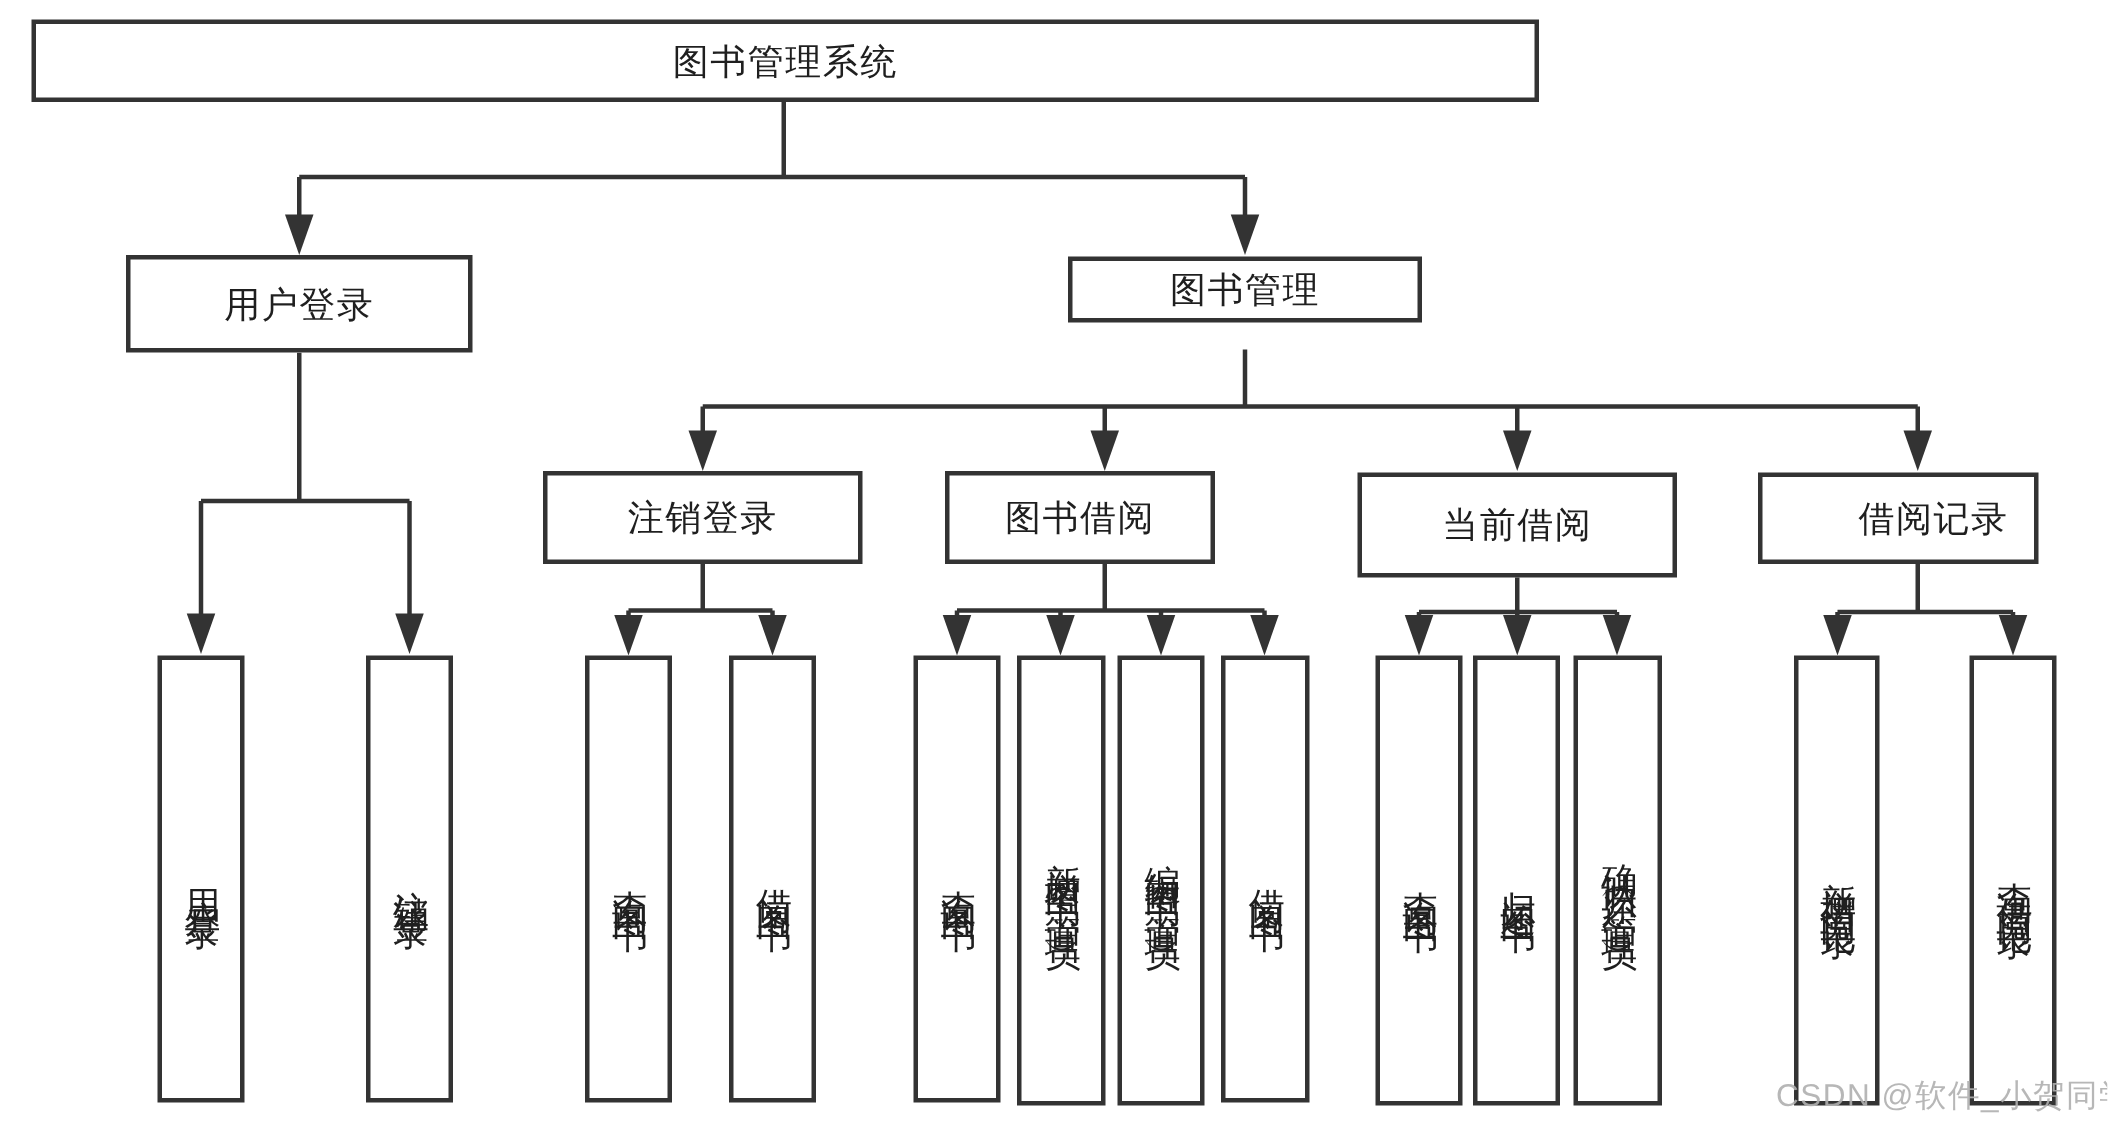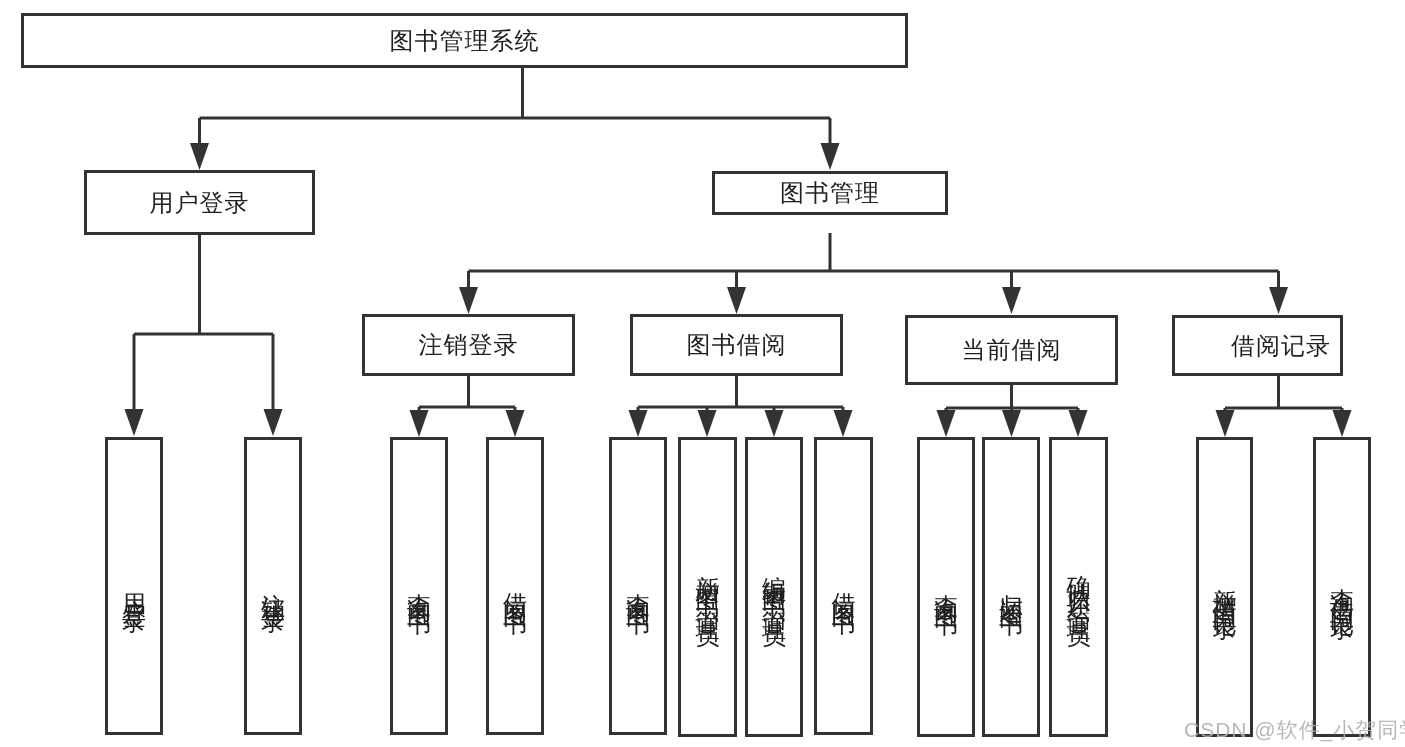--- a/index.html
+++ b/index.html
@@ -116,29 +116,29 @@
 
       <polygon points="936.5,410 955.5,410 946,437"></polygon>
       <polygon points="1002,410 1021,410 1011.5,437"></polygon>
       <polygon points="1068.5,410 1087.5,410 1078,437"></polygon>
 
       <polygon points="1215.5,410 1234.5,410 1225,437"></polygon>
       <polygon points="1332.5,410 1351.5,410 1342,437"></polygon>
     </g>
   </svg>
 
-  <div class="box" style="left:21px;top:13px;width:887px;height:55px;">图书管理系统</div>
+  <div class="box" style="left:21px;top:13px;width:1005px;height:55px;">图书管理系统</div>
 
   <div class="box" style="left:84px;top:170px;width:231px;height:65px;">用户登录</div>
   <div class="box" style="left:712px;top:171px;width:236px;height:44px;">图书管理</div>
 
   <div class="box" style="left:362px;top:314px;width:213px;height:62px;">注销登录</div>
-  <div class="box" style="left:630px;top:314px;width:213px;height:62px;text-align:center;">图书借阅</div>
+  <div class="box" style="left:630px;top:314px;width:180px;height:62px;text-align:center;">图书借阅</div>
   <div class="box" style="left:905px;top:315px;width:213px;height:70px;">当前借阅</div>
-  <div class="box" style="left:1172px;top:315px;width:171px;height:61px;padding-left:47px;">借阅记录</div>
+  <div class="box" style="left:1172px;top:315px;width:187px;height:61px;padding-left:47px;">借阅记录</div>
 
   <div class="vbox" style="left:105px;top:437px;width:58px;height:298px;">用户登录</div>
   <div class="vbox" style="left:244px;top:437px;width:58px;height:298px;">注销登录</div>
 
   <div class="vbox" style="left:390px;top:437px;width:58px;height:298px;">查询图书</div>
   <div class="vbox" style="left:486px;top:437px;width:58px;height:298px;">借阅图书</div>
 
   <div class="vbox" style="left:609px;top:437px;width:58px;height:298px;">查询图书</div>
   <div class="vbox" style="left:678px;top:437px;width:59px;height:300px;letter-spacing:7px;">新增图书（管理员）</div>
   <div class="vbox" style="left:745px;top:437px;width:58px;height:300px;letter-spacing:7px;">编辑图书（管理员）</div>

